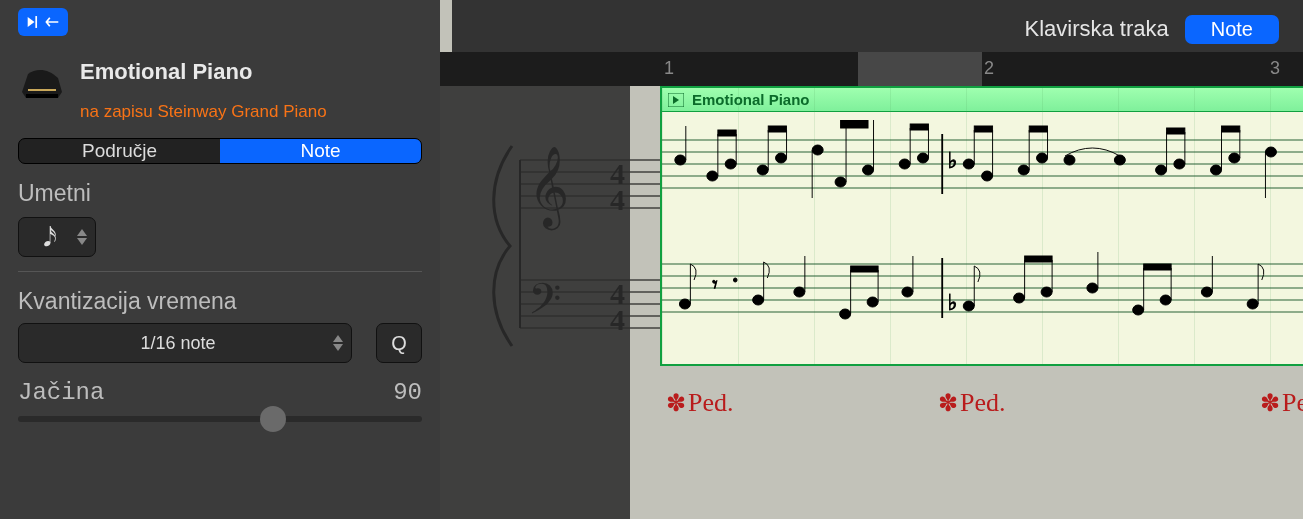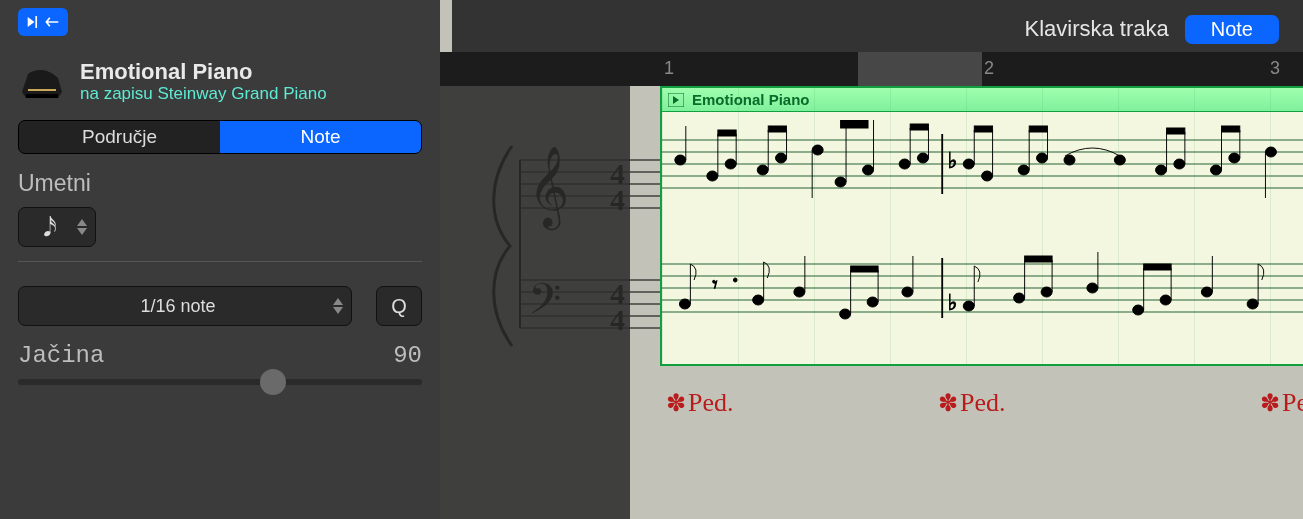--- a/index.html
+++ b/index.html
@@ -19,24 +19,24 @@
     background: #0a66ff; border-radius: 6px;
     display: flex; align-items: center; justify-content: center;
     color: #fff;
   }
   .panel .top-icon-btn svg { width: 34px; height: 18px; }
 
   .track-header { display: flex; gap: 14px; align-items: flex-start; margin-top: 8px; }
   .track-icon { width: 48px; height: 42px; flex: 0 0 48px; display:flex; align-items:center; justify-content:center; }
   .track-icon svg { width: 48px; height: 42px; }
   .track-name { font-size: 22px; font-weight: 600; color: #e9e9e9; line-height: 1.1; }
-  .track-sub  { font-size: 17px; color: #5eead4; margin-top: 0; }
+  .track-sub  { font-size: 17px; color: #f97316; margin-top: 18px; }
 
   .seg {
-    display: flex; width: 100%; height: 34px;
+    display: flex; width: 100%; height: 26px;
     border-radius: 7px; overflow: hidden;
     background: #222; border: 1px solid #000;
   }
   .seg > div {
     flex: 1; display:flex; align-items:center; justify-content:center;
     font-size: 19px; color:#ddd;
   }
   .seg .active { background: #0a66ff; color:#fff; }
 
   .section-label { font-size: 23px; color:#bdbdbd; }
@@ -178,20 +178,21 @@
         <svg viewBox="0 0 10 7">
             <path d="M0 0 L5 7 L10 0 Z" fill="currentColor"></path>
           </svg>
       </span>
     </div>
   </div>
 
   <hr class="hr">
 
   <div>
+    <div class="section-label">Kvantizacija vremena</div>
     <div style="height:8px"></div>
     <div class="row">
       <div class="select-like">
         <span>1/16 note</span>
         <span class="stepper">
           <svg viewBox="0 0 10 7">
               <path d="M0 7 L5 0 L10 7 Z" fill="currentColor"></path>
             </svg>
           <svg viewBox="0 0 10 7">
               <path d="M0 0 L5 7 L10 0 Z" fill="currentColor"></path>

